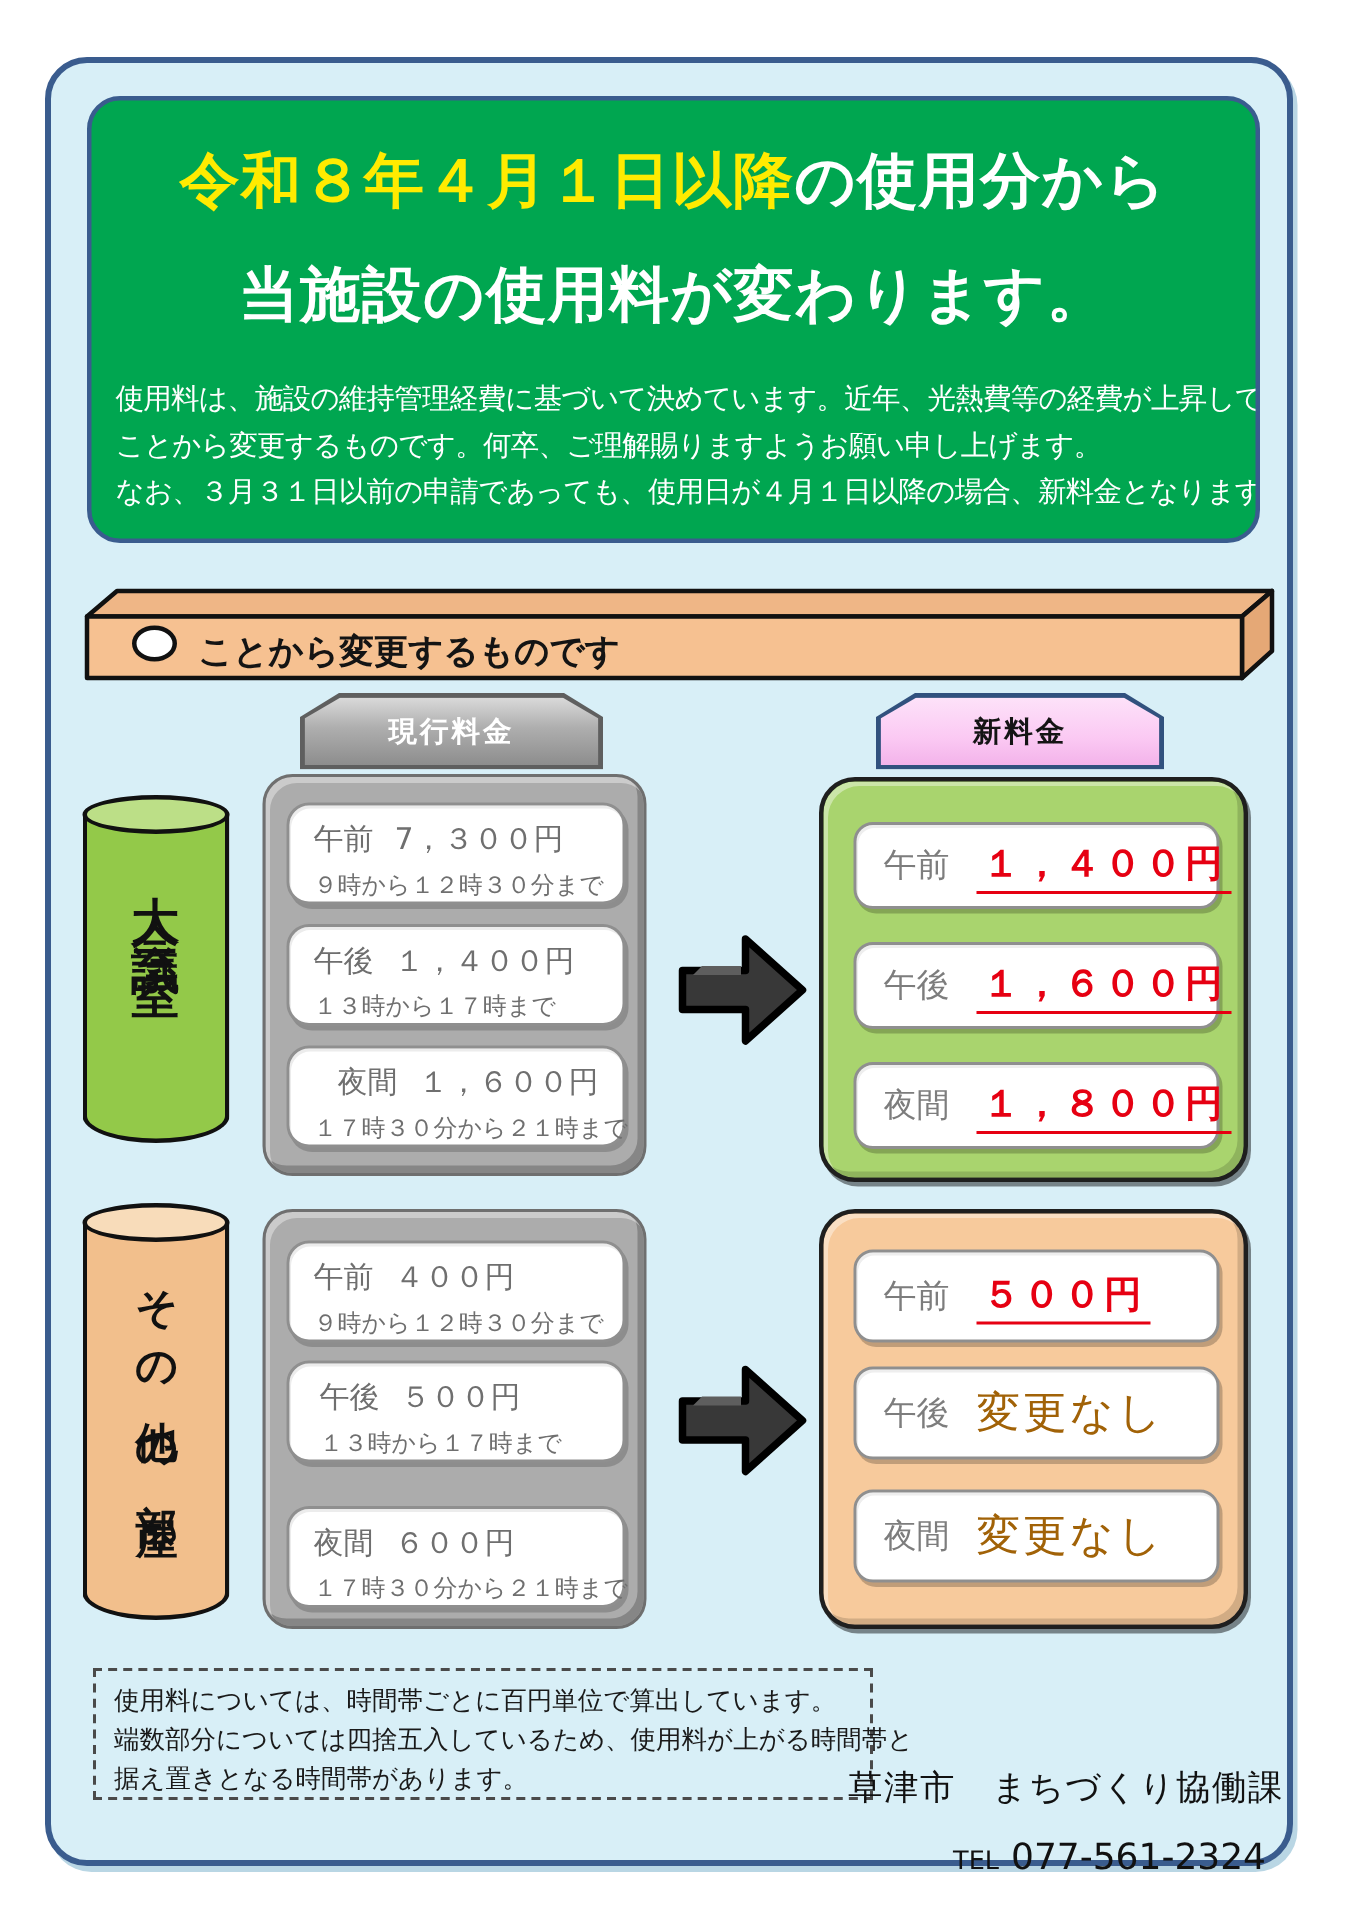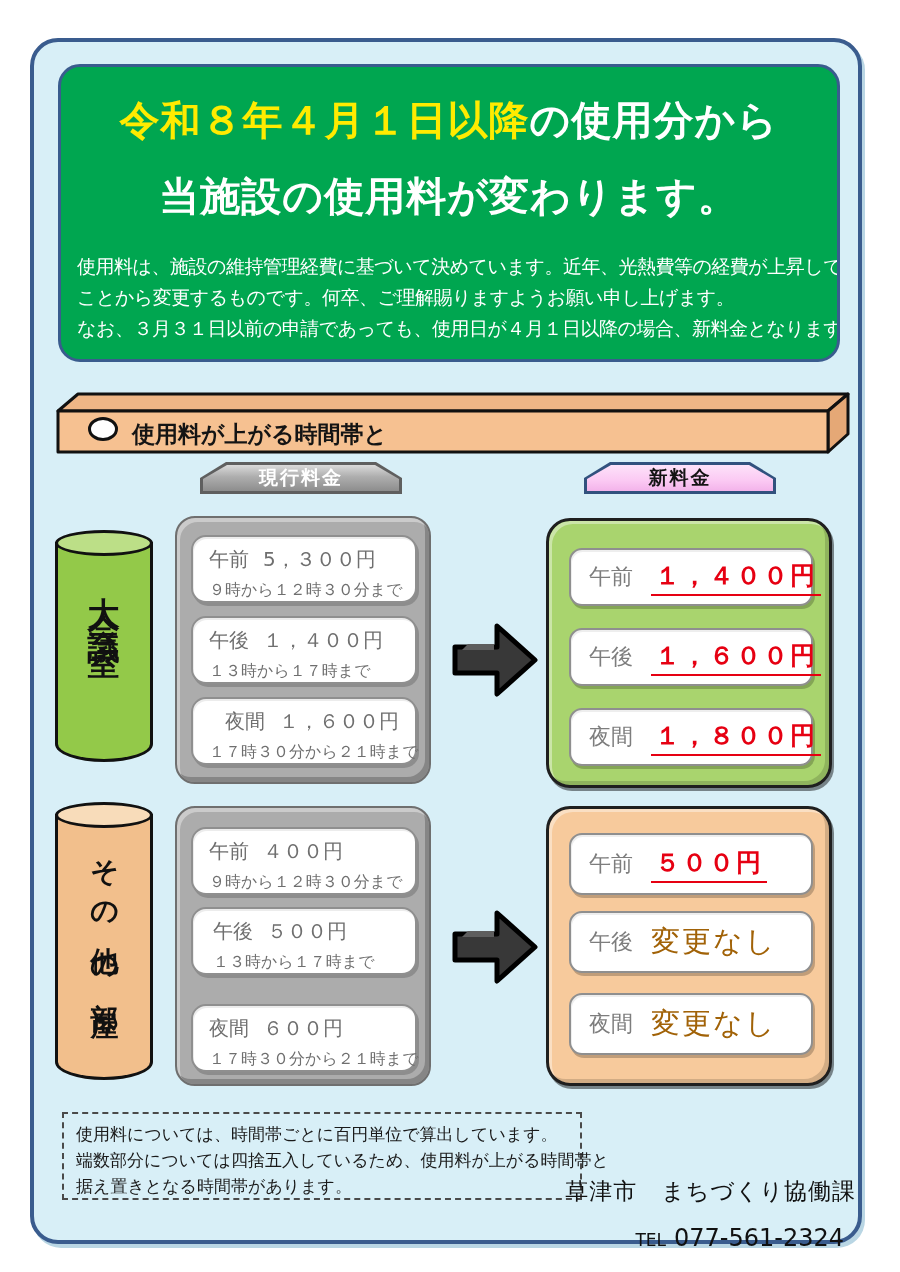--- a/index.html
+++ b/index.html
@@ -34,21 +34,21 @@
 
   
   .banner-svg { left:55px; top:390px; }
   .banner-bullet {
     left:88px; top:417px; width:30px; height:24px;
     background:#ffffff; border:3px solid #111; border-radius:50%;
   }
   .banner-title { left:132px; top:419px; font-size:23px; font-weight:bold; color:#141414; white-space:nowrap; }
 
   
-  .tab { width:202px; height:32px; }
+  .tab { width:202px; height:51px; }
   .tab-outer { position:absolute; inset:0;
     clip-path:polygon(26px 0, calc(100% - 26px) 0, 100% 16px, 100% 100%, 0 100%, 0 16px); }
   .tab-inner { position:absolute; inset:3px;
     clip-path:polygon(24px 0, calc(100% - 24px) 0, 100% 14px, 100% 100%, 0 100%, 0 14px);
     display:flex; align-items:center; justify-content:center;
     font-size:19px; font-weight:bold; letter-spacing:2px; }
   .tab-current { left:200px; top:462px; }
   .tab-current .tab-outer { background:#5f5f5f; }
   .tab-current .tab-inner { background:linear-gradient(180deg,#dadada 0%,#aeaeae 45%,#8d8d8d 100%); color:#ffffff; }
   .tab-new { left:584px; top:462px; width:192px; }
@@ -131,40 +131,40 @@
     <div>なお、３月３１日以前の申請であっても、使用日が４月１日以降の場合、新料金となります。</div>
   </div>
 </div>
 
 <svg class="abs banner-svg" width="800" height="66" viewBox="0 0 800 66">
   <polygon points="3,21 23,4 793,4 773,21" fill="#EFB686" stroke="#111" stroke-width="3" stroke-linejoin="round"></polygon>
   <polygon points="773,21 793,4 793,44 773,62" fill="#E5A876" stroke="#111" stroke-width="3" stroke-linejoin="round"></polygon>
   <polygon points="3,21 773,21 773,62 3,62" fill="#F6C191" stroke="#111" stroke-width="3" stroke-linejoin="round"></polygon>
 </svg>
 <div class="abs banner-bullet"></div>
-<div class="abs banner-title">使用料が上がる時間帯と</div>
+<div class="abs banner-title">ことから変更するものです</div>
 
 <div class="abs tab tab-current">
   <div class="tab-outer"></div>
   <div class="tab-inner">現行料金</div>
 </div>
 <div class="abs tab tab-new">
   <div class="tab-outer"></div>
   <div class="tab-inner">新料金</div>
 </div>
 
 <div class="abs cylinder cyl-green">
   <div class="cyl-body"></div>
   <div class="cyl-top"></div>
   <div class="cyl-label">大会議室</div>
 </div>
 
 <div class="abs panel-gray panel-gray-1">
   <div class="fee-box" style="top:17px;">
-    <div class="l1"><span>午前</span><span class="price">5，３００円</span></div>
+    <div class="l1"><span>午前</span><span class="price">7，３００円</span></div>
     <div class="l2">９時から１２時３０分まで</div>
   </div>
   <div class="fee-box" style="top:98px;">
     <div class="l1"><span>午後</span><span class="price">１，４００円</span></div>
     <div class="l2">１３時から１７時まで</div>
   </div>
   <div class="fee-box" style="top:179px;text-align:center;">
     <div class="l1"><span>夜間</span><span class="price">１，６００円</span></div>
     <div class="l2">１７時３０分から２１時まで</div>
   </div>

